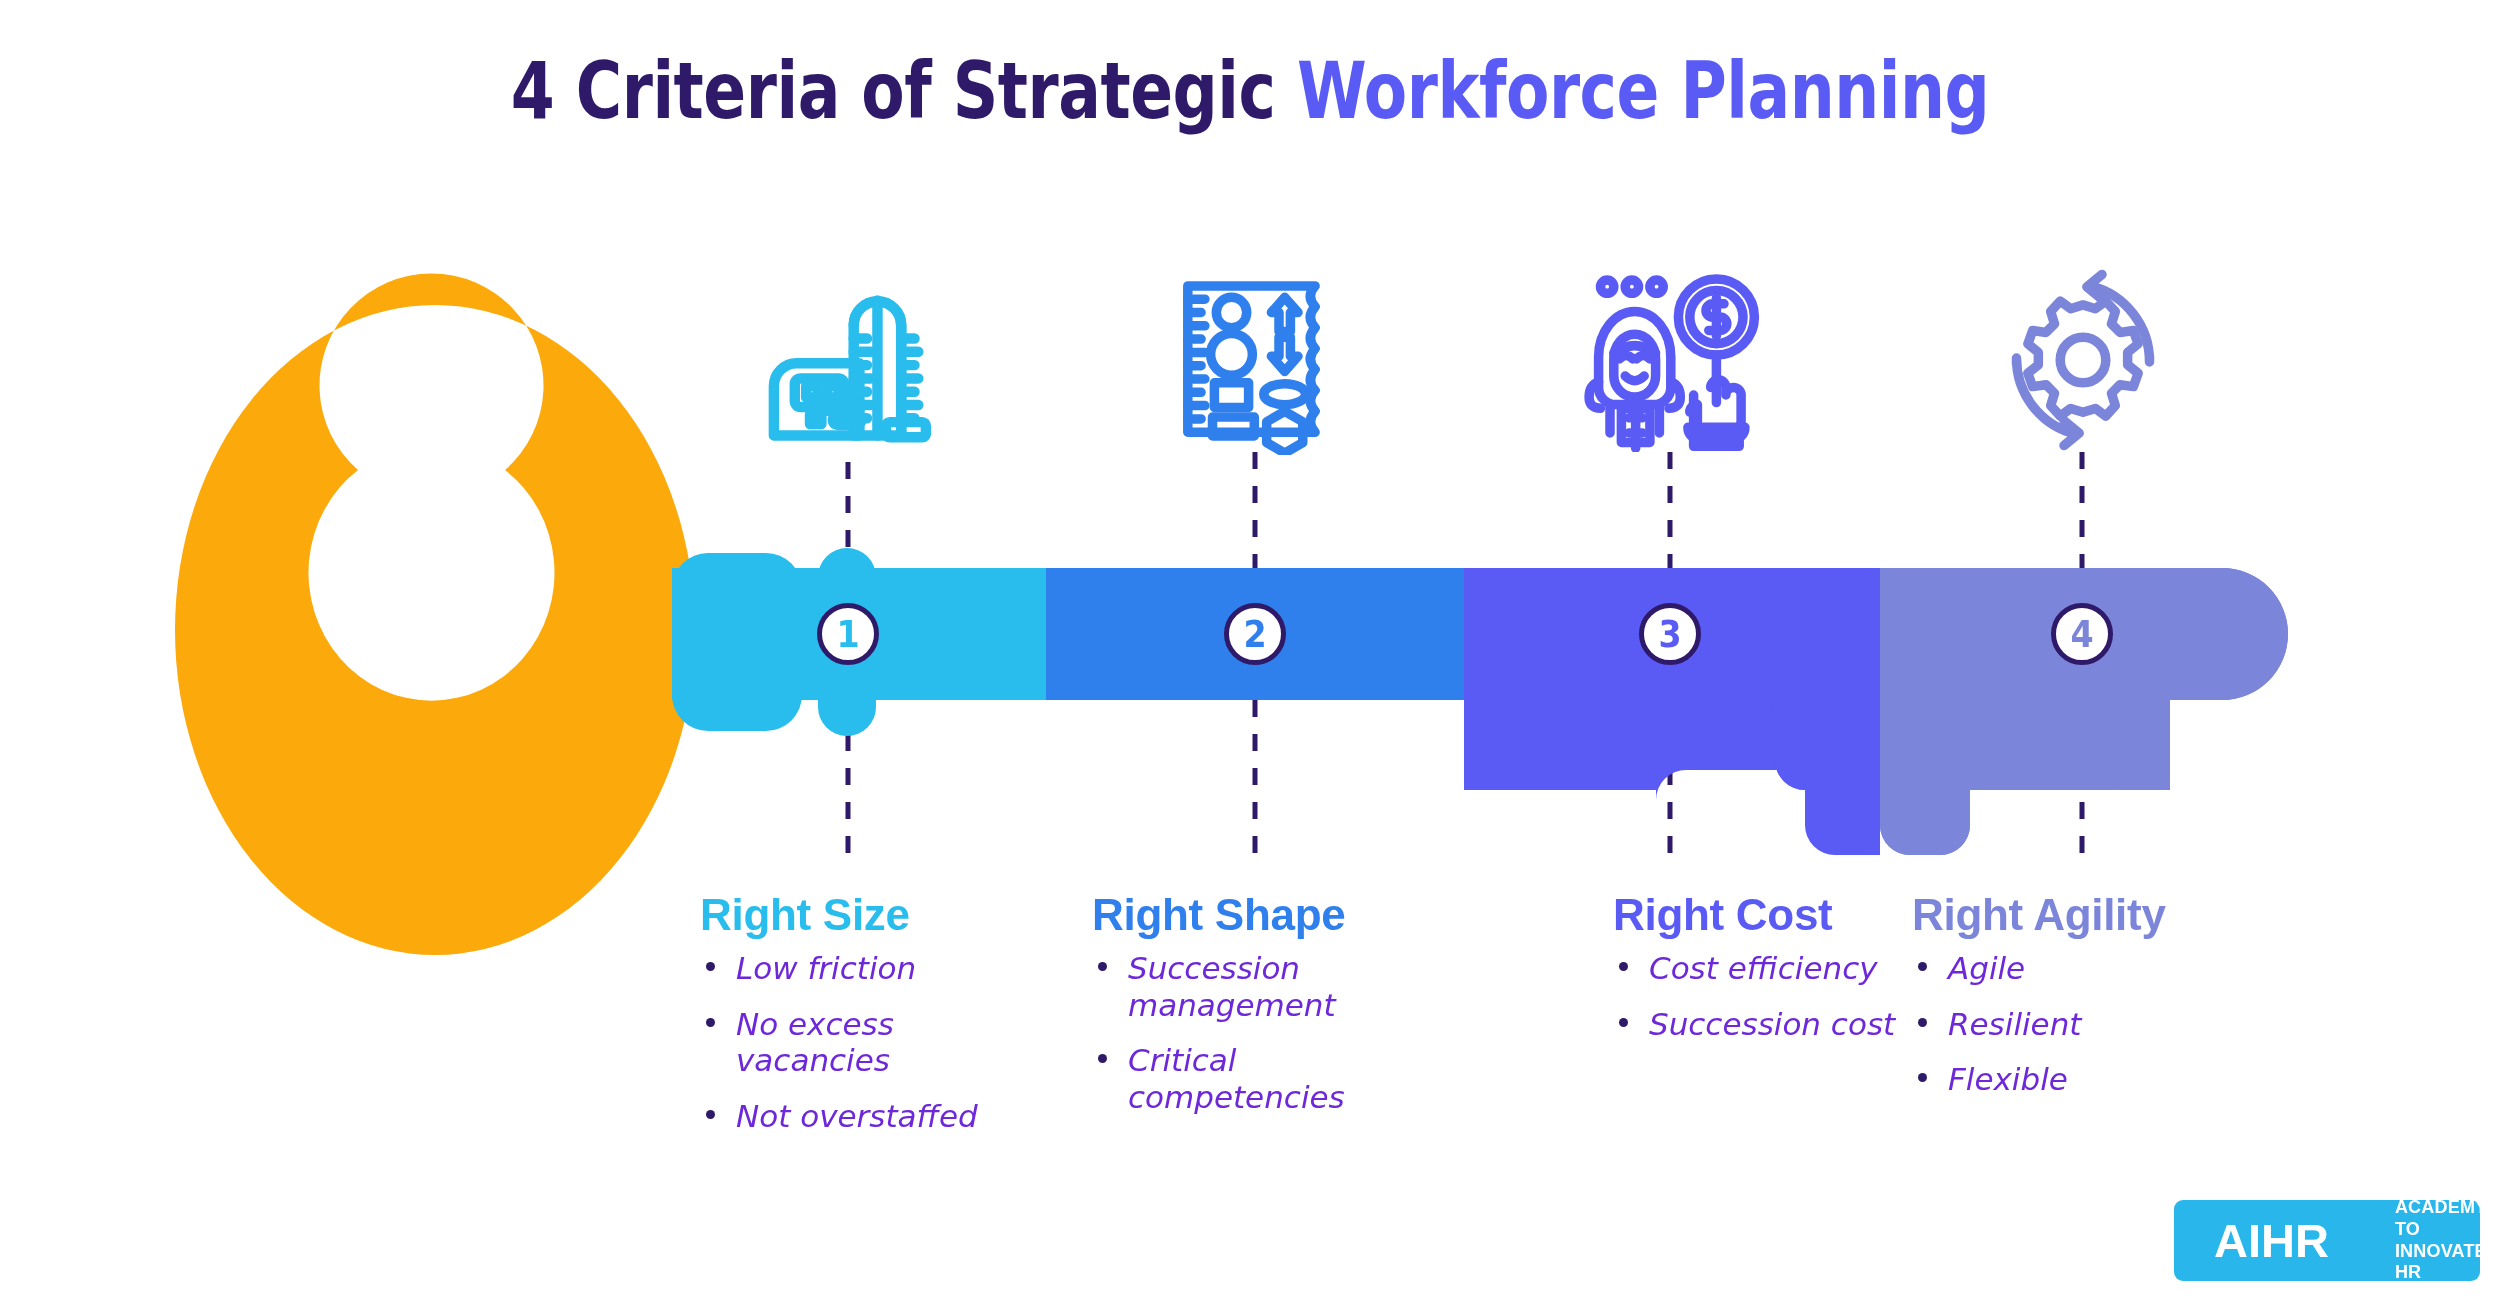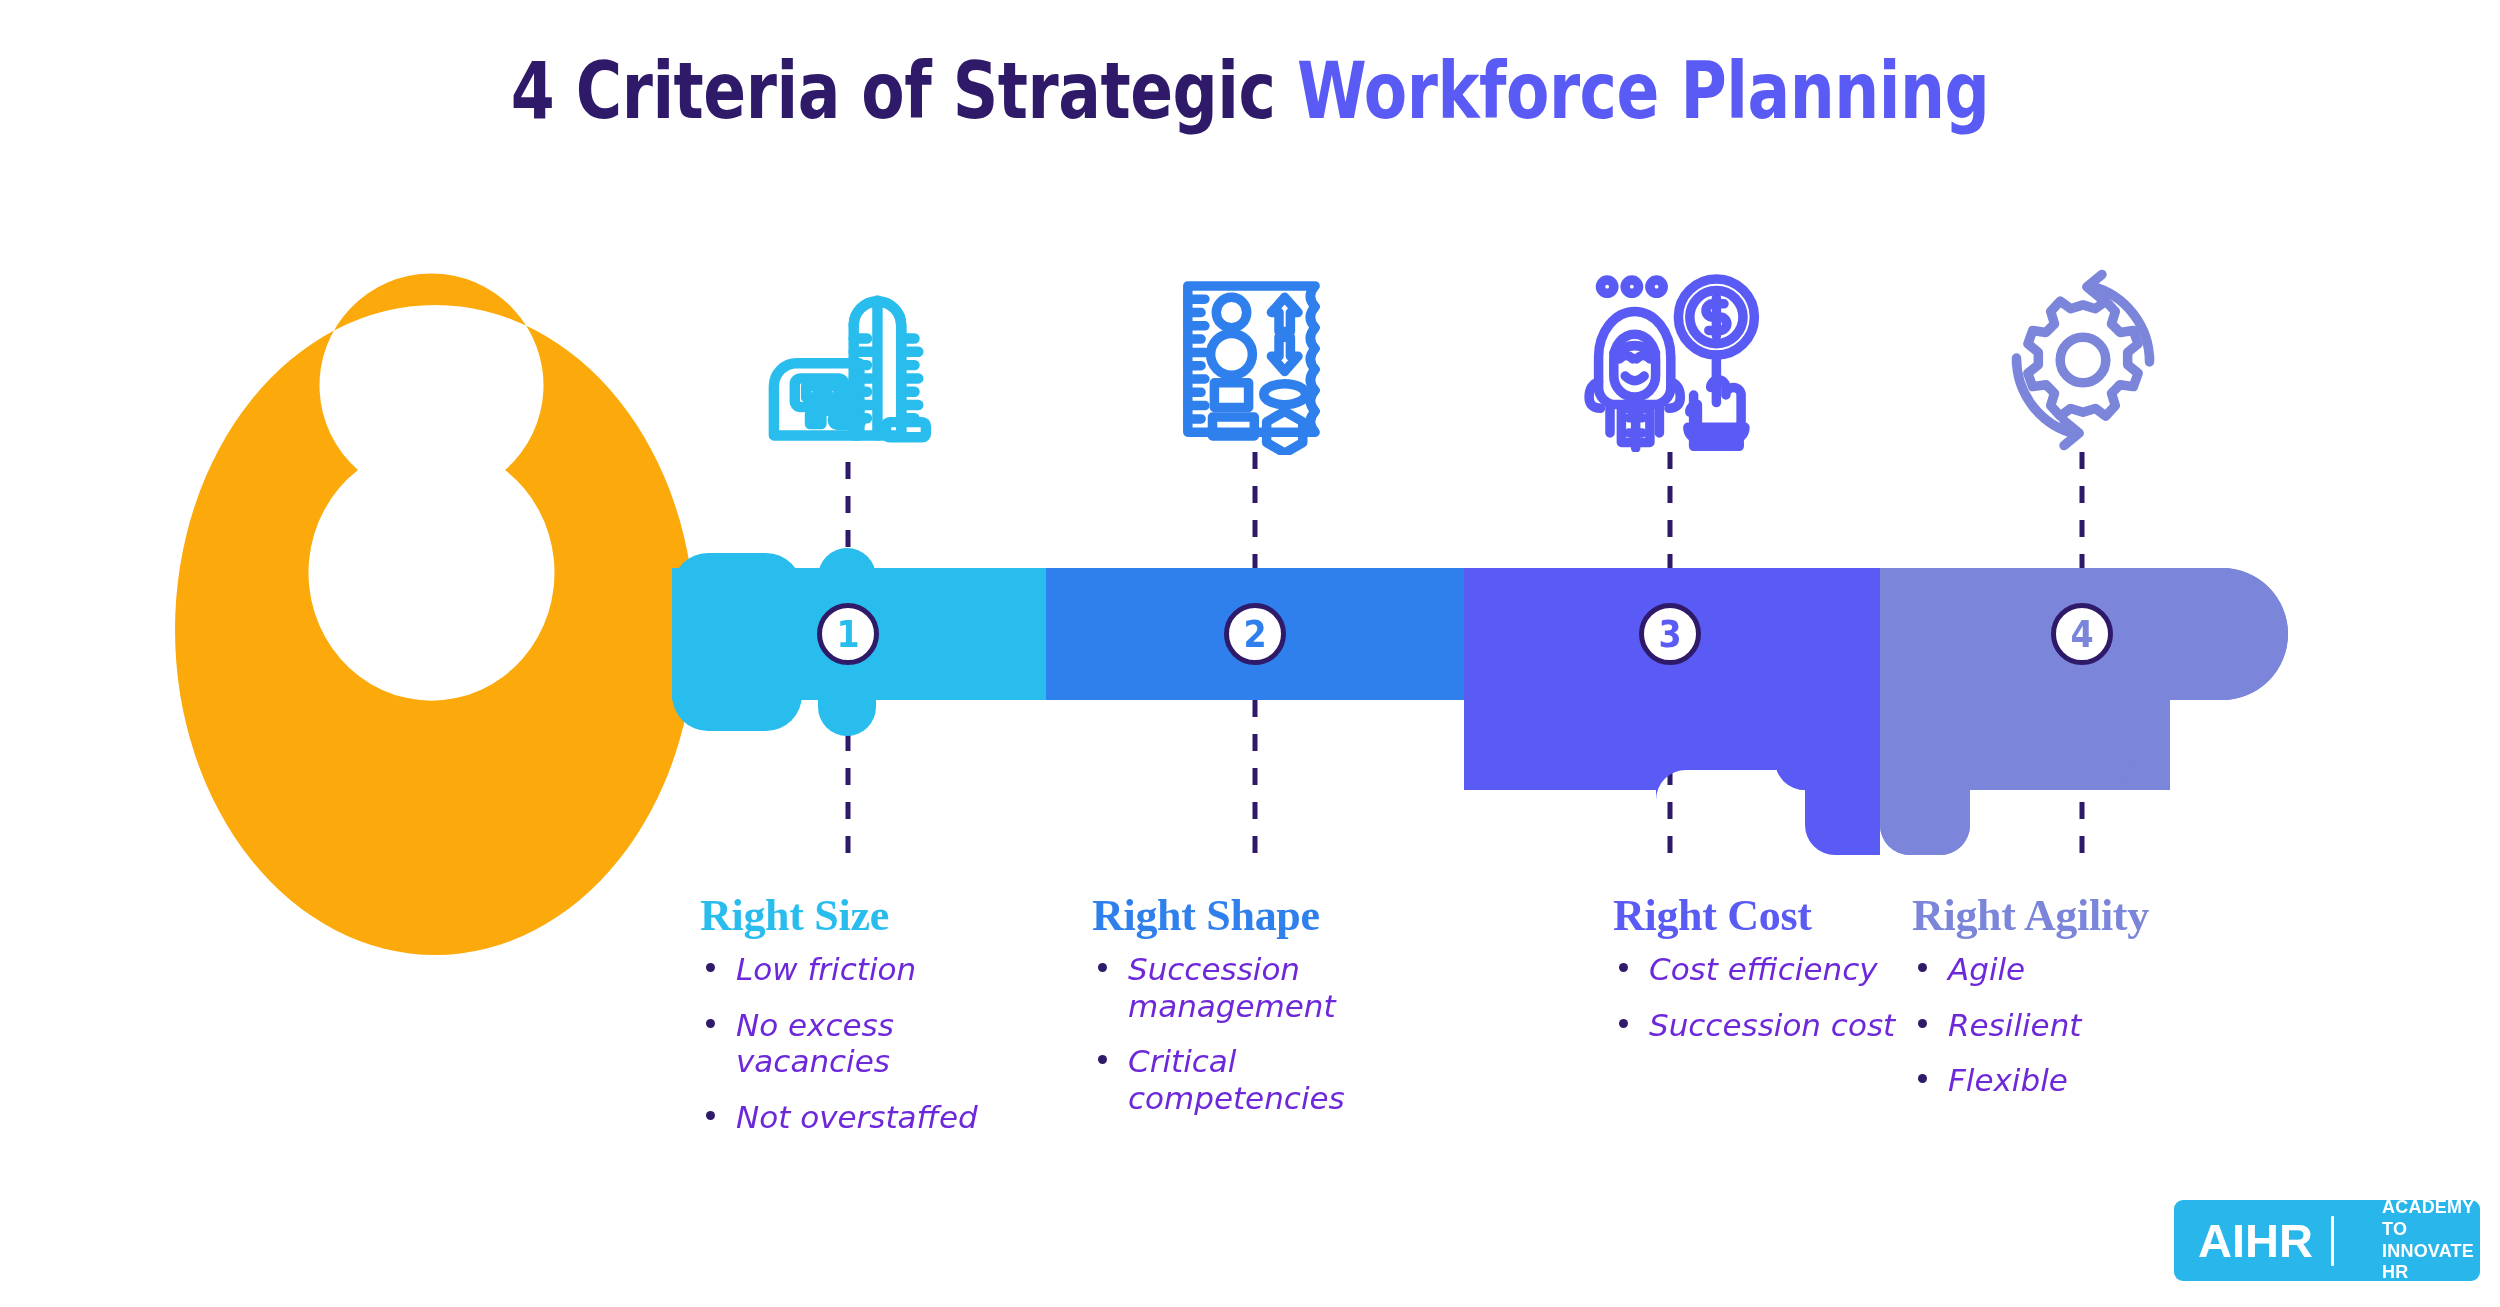--- a/index.html
+++ b/index.html
@@ -47,21 +47,21 @@
     font-size:37px;font-weight:bold;
     font-family:"DejaVu Sans Condensed","Liberation Sans Narrow","Liberation Sans",sans-serif;
   }
 
   
   .col{position:absolute;top:890px;}
   .col-head{
     font-size:44px;font-weight:bold;
     margin:0 0 10px 0;
     white-space:nowrap;
-    font-family:Liberation Serif, serif;
+    font-family:Liberation Sans, sans-serif;
     letter-spacing:-0.3px;
   }
   .col ul{list-style:none;margin:0;padding:0;}
   .col li{
     position:relative;
     padding-left:36px;
     margin-bottom:19px;
     font-size:31px;
     font-style:italic;
     color:#6d28d9;
@@ -76,21 +76,21 @@
 
   
   #logo{
     position:absolute;
     left:2174px; top:1200px;
     width:306px;height:81px;
     border-radius:9px;
     background:#29b6ea;
     display:flex;align-items:center;
     box-sizing:border-box;
-    padding-left:24px;
+    padding-left:40px;
   }
   #logo .aihr{
     color:#ffffff;font-weight:bold;font-size:47px;letter-spacing:0px;
     font-family:"Liberation Sans",sans-serif;
   }
   #logo .divider{
     width:4px;height:50px;background:#ffffff;margin:0 16px 0 18px;border-radius:1px;
   }
   #logo .sub{
     color:#ffffff;font-weight:bold;font-size:18px;line-height:1.22;

